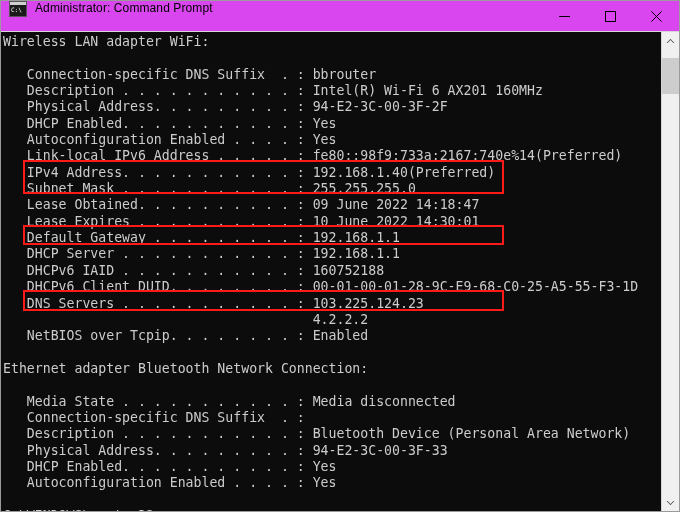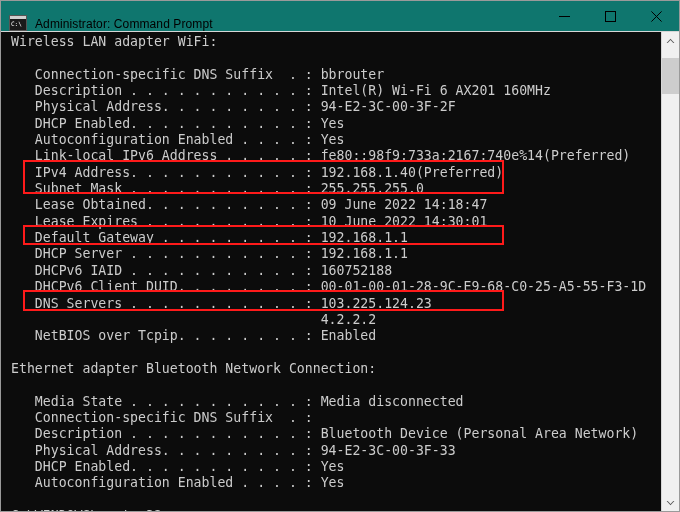--- a/index.html
+++ b/index.html
@@ -25,23 +25,23 @@
     background: #ffffff;
     display: flex;
     flex-direction: column;
     overflow: hidden;
   }
 
   
   .titlebar {
     height: 30px;
     min-height: 30px;
-    background: #0f766e;
-    display: flex;
-    align-items: flex-end;
+    background: #d946ef;
+    display: flex;
+    align-items: flex-start;
     position: relative;
     border-bottom: 1px solid #d6d6d6;
   }
   .title-icon {
     width: 18px;
     height: 16px;
     margin-left: 8px;
     margin-right: 8px;
     flex: 0 0 auto;
     position: relative;
@@ -116,21 +116,21 @@
     right: 0;
     font-family: "DejaVu Sans Mono", "Liberation Mono", monospace;
     font-size: 13.2px;
     line-height: 16.35px;
     color: #cccccc;
     white-space: pre;
     letter-spacing: 0px;
   }
   .console-lines .line {
     height: 16.35px;
-    padding-left: 10px;
+    padding-left: 2px;
   }
 
   
   .hl-box {
     position: absolute;
     border: 2px solid #ff1a1a;
     box-sizing: border-box;
     pointer-events: none;
   }
 

